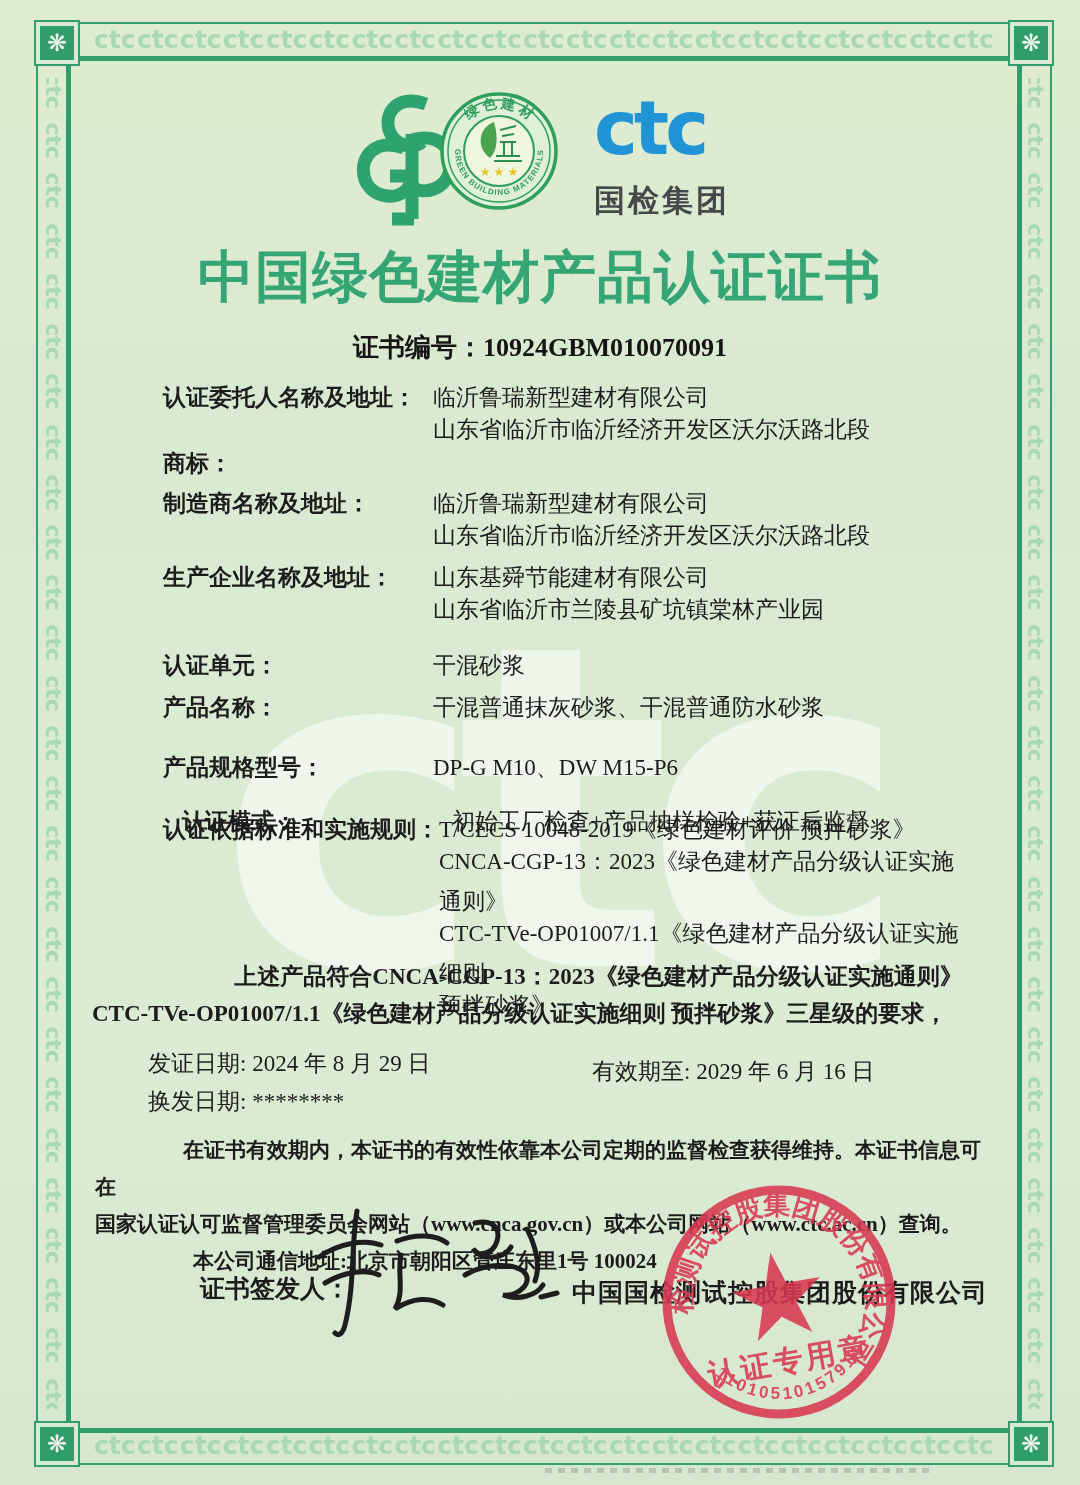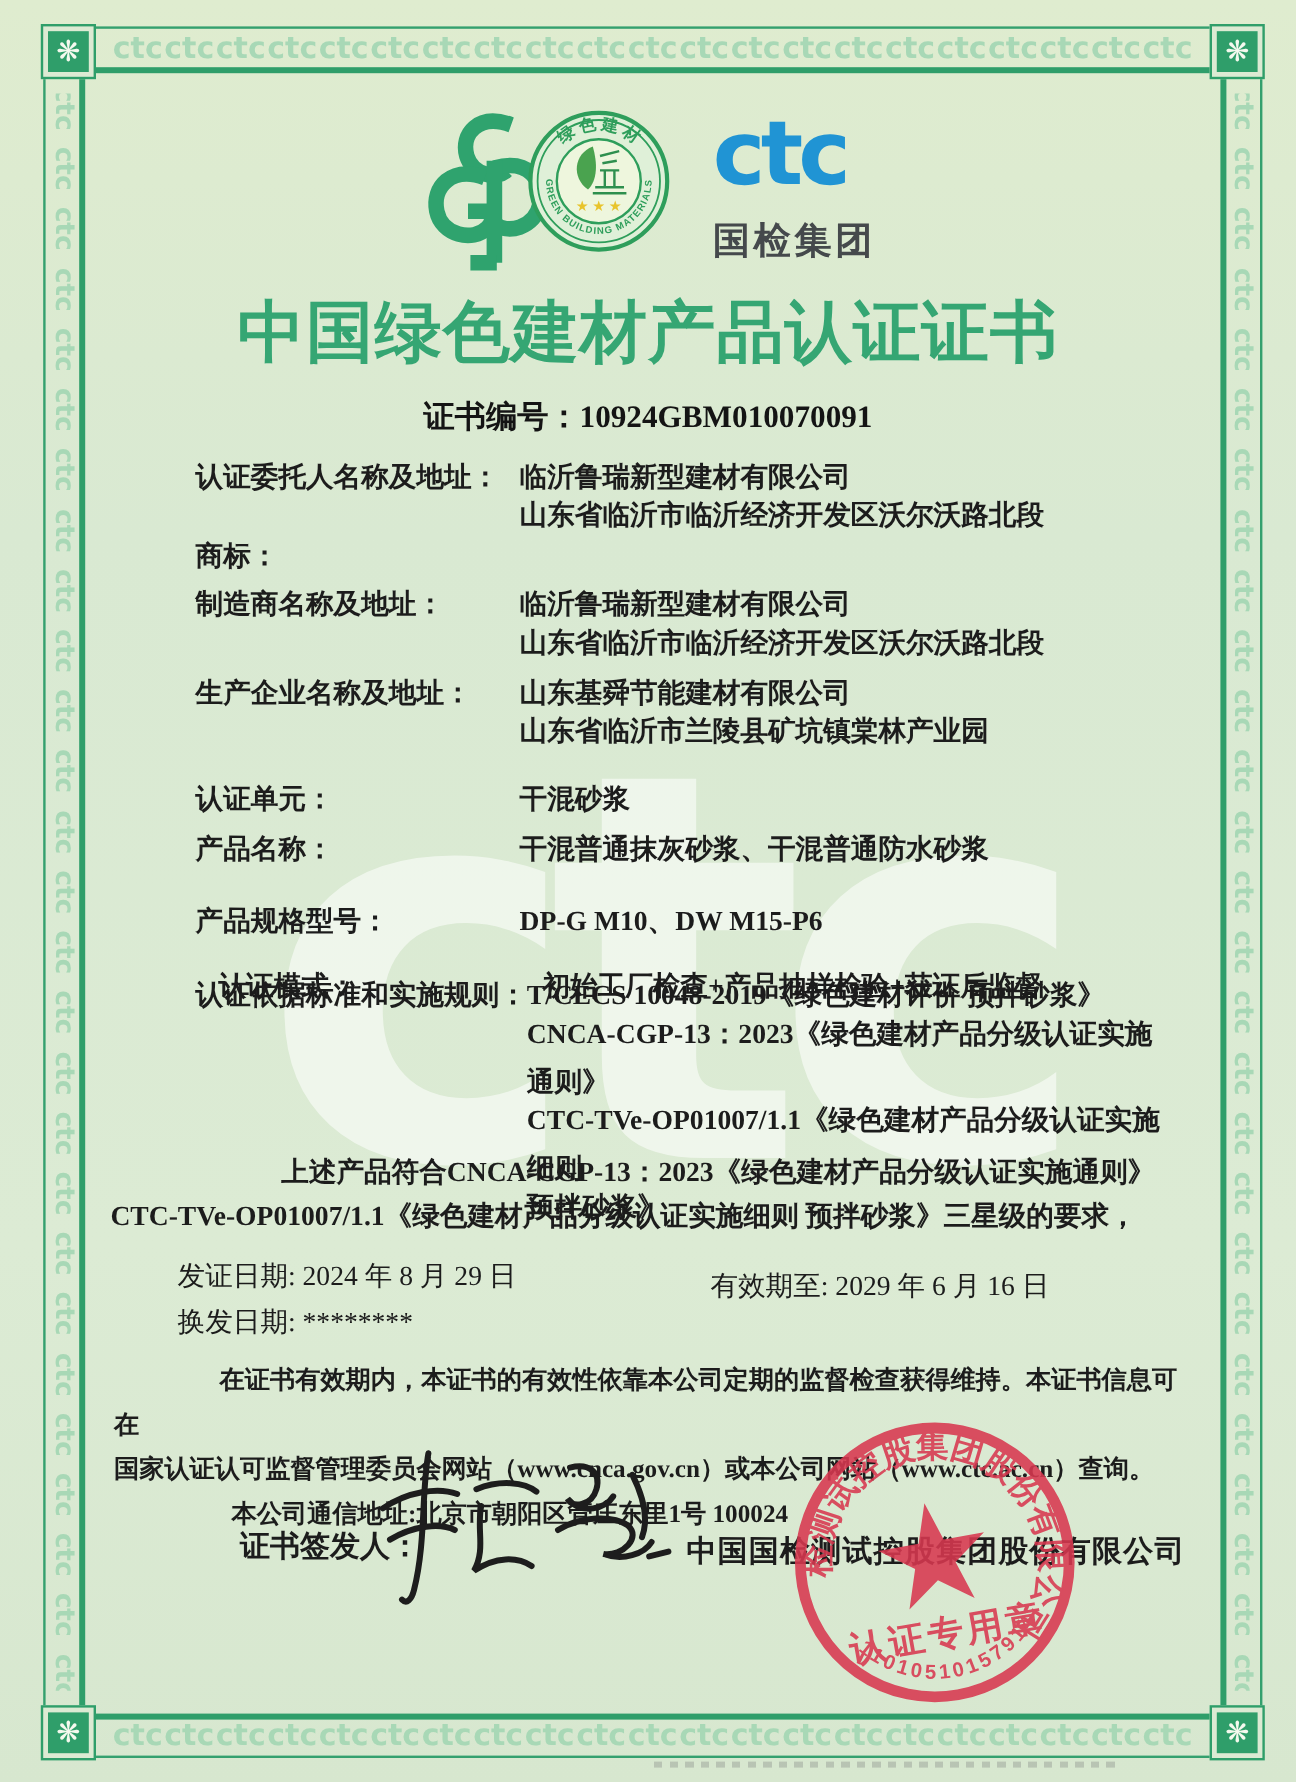--- a/index.html
+++ b/index.html
@@ -57,21 +57,21 @@
   
   .title { position:absolute; top:240px; left:0; width:100%; text-align:center;
     font-size:56px; font-weight:bold; letter-spacing:1px; color:#35a673; }
   .certno { position:absolute; top:330px; left:0; width:100%; text-align:center;
     font-size:26px; font-weight:bold; color:#141414; }
 
   
   #fields { position:absolute; left:163px; top:0; width:810px; }
   .frow { position:absolute; display:flex; width:810px; }
   .flabel { flex:0 0 270px; font-size:23px; font-weight:bold; white-space:nowrap; }
-  .fvalue { flex:1; font-size:23px; font-weight:bold; }
+  .fvalue { flex:1; font-size:23px; font-weight:normal; }
   .fline { line-height:40px; margin-top:-8px; }
   .flabel { line-height:40px; margin-top:-8px; }
 
   
   .statement { position:absolute; left:92px; top:958px; width:905px;
     font-size:23px; font-weight:bold; line-height:37px; }
   .statement .ln1 { text-indent:108px;text-align:center; }
 
   
   .date-line { position:absolute; font-size:23px; }

